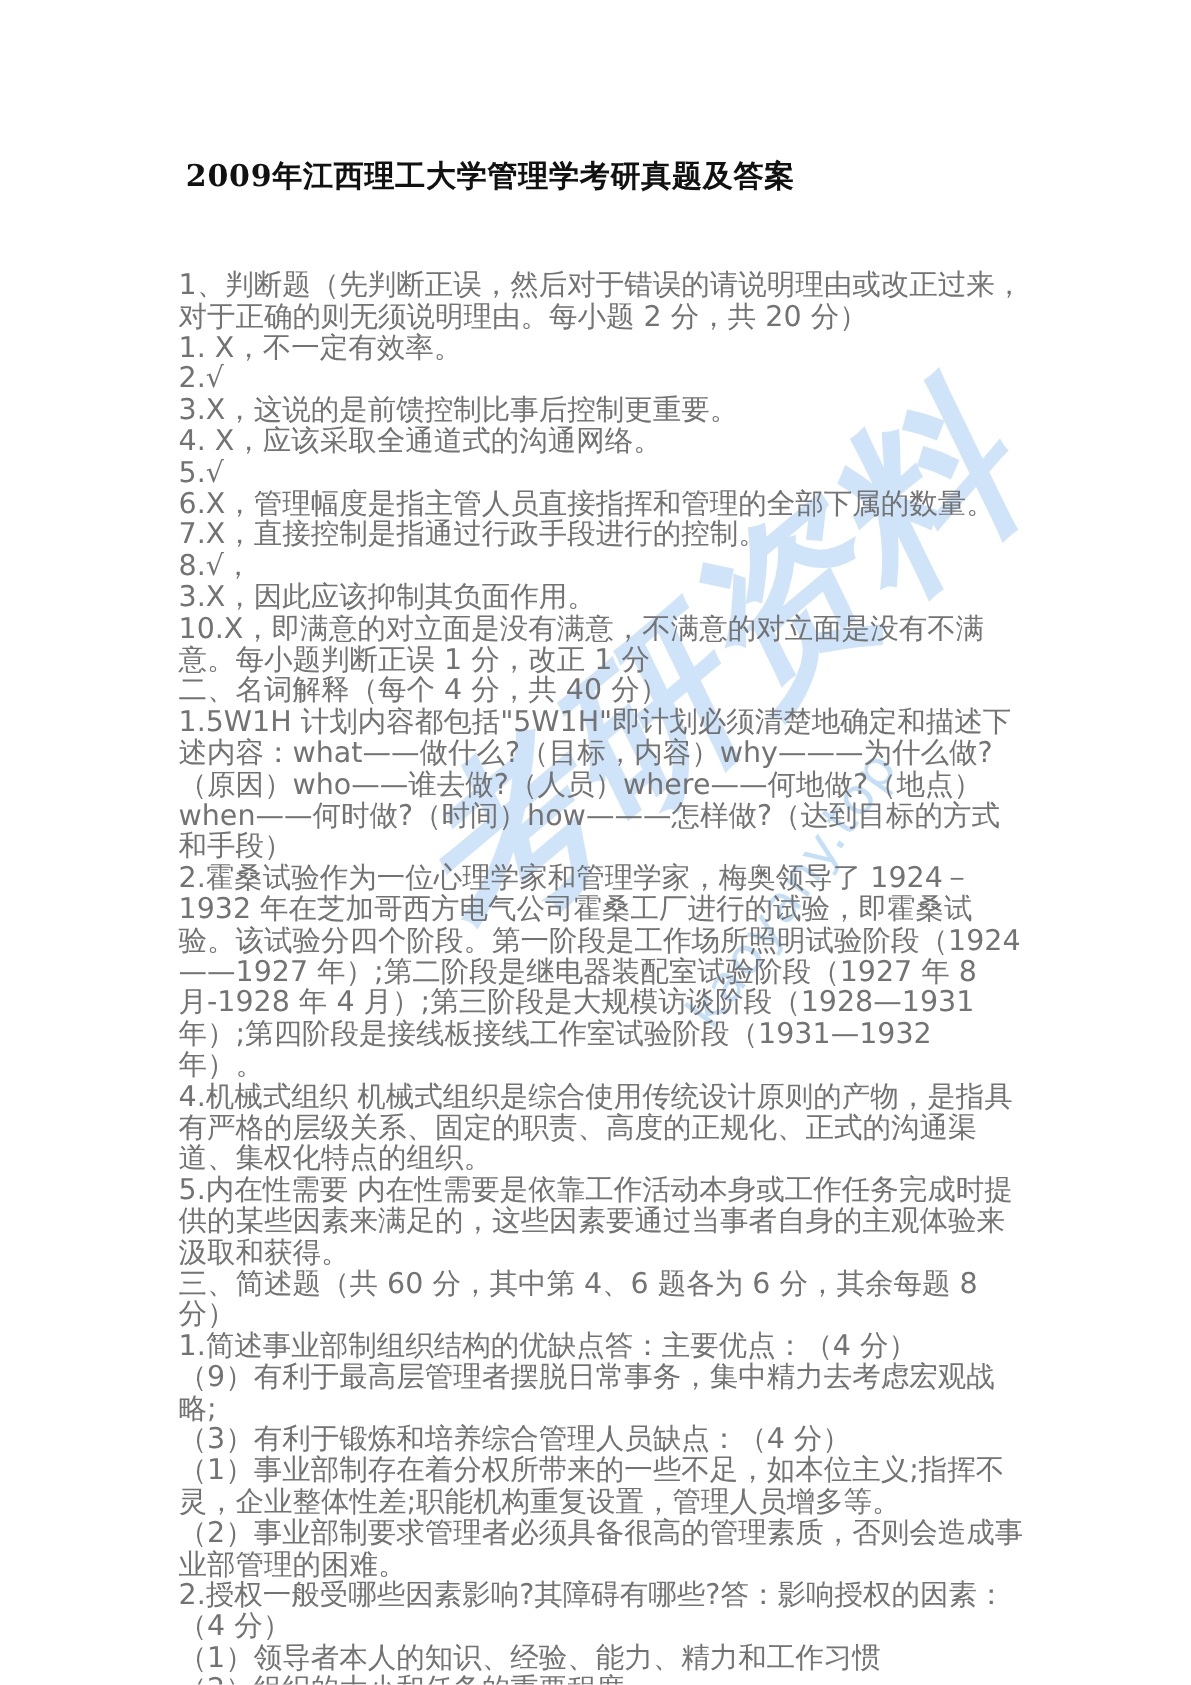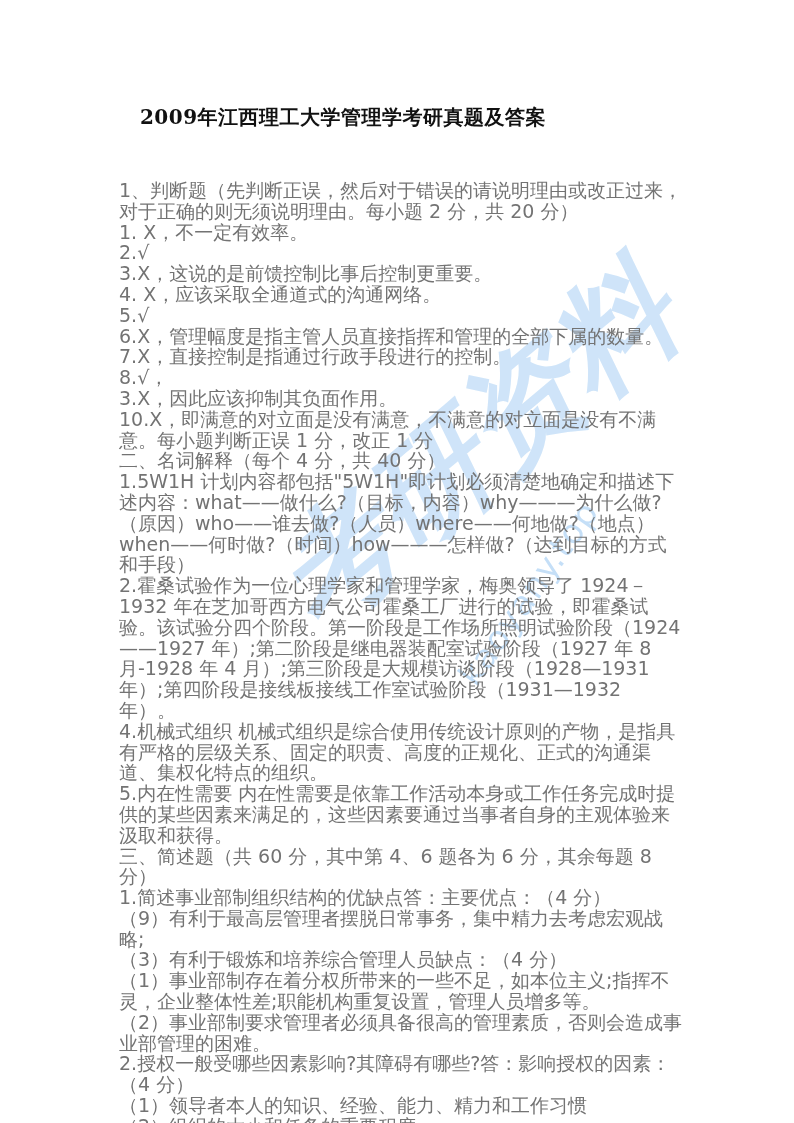--- a/index.html
+++ b/index.html
@@ -1,19 +1,19 @@
 <!DOCTYPE html>
 <html><head>
   <meta charset="utf-8">
   <style>
     html, body { margin: 0; padding: 0; background: #ffffff; }
     body { width: 794px; height: 1123px; position: relative; overflow: hidden; }
     .page { position: absolute; left: 0; top: 0; width: 794px; height: 1123px; background: #ffffff; }
     .title {
-      position: absolute; left: 16px; top: 104px; width: 654px; text-align: center;
+      position: absolute; left: 0; top: 104px; width: 654px; text-align: center;
       font-family: "DejaVu Serif", "Liberation Serif", serif;
       font-size: 20px; font-weight: bold; color: #111111; letter-spacing: 0.5px;
     }
     .body {
       position: absolute; left: 119px; top: 180px; width: 565px;
       font-family: "DejaVu Sans", "Liberation Sans", sans-serif;
       font-size: 19px; line-height: 20.8px; color: #737373;
     }
     .body p { margin: 0; padding: 0; }
     .wm { position: absolute; pointer-events: none; color: #bfdcf7; font-family: "DejaVu Serif", serif; }

